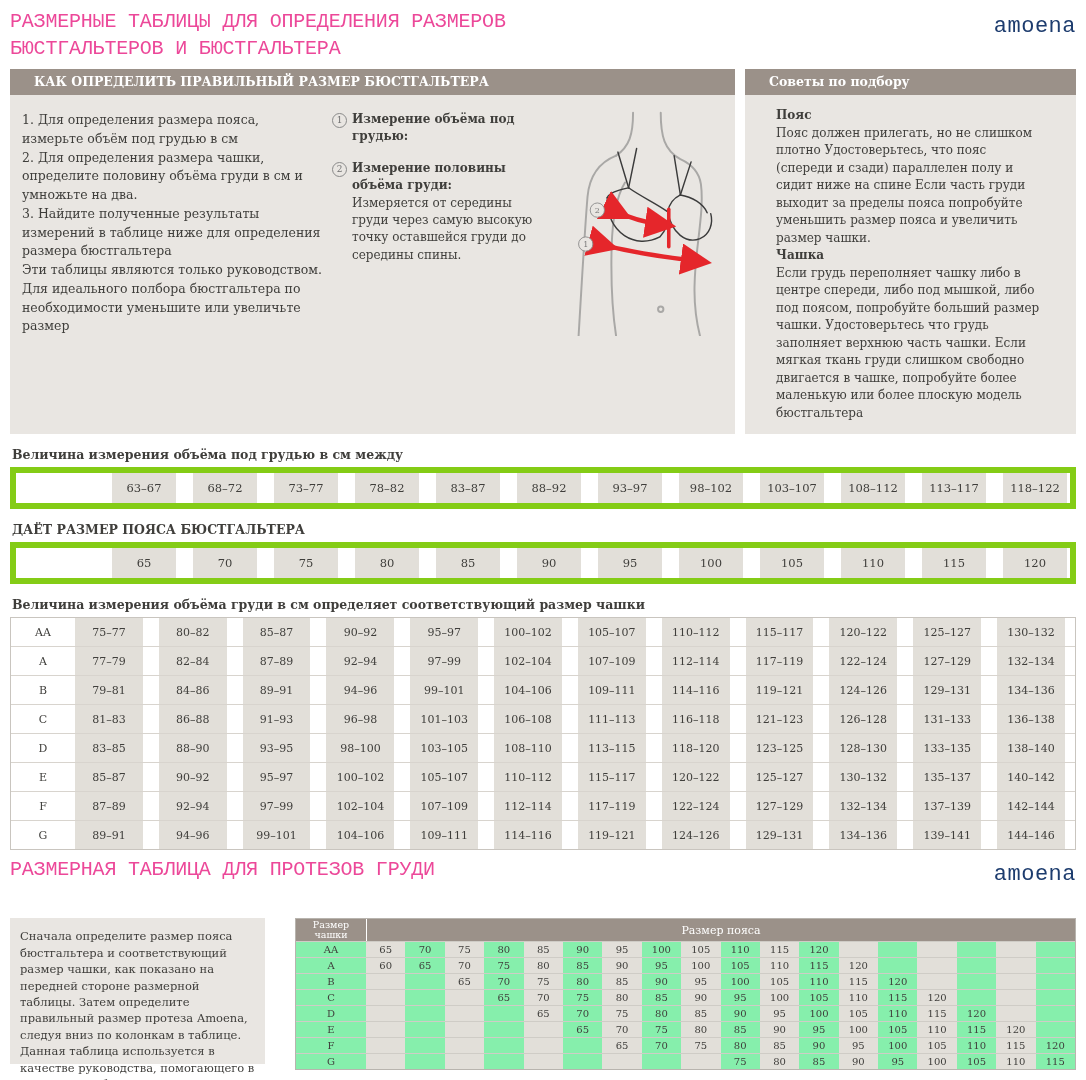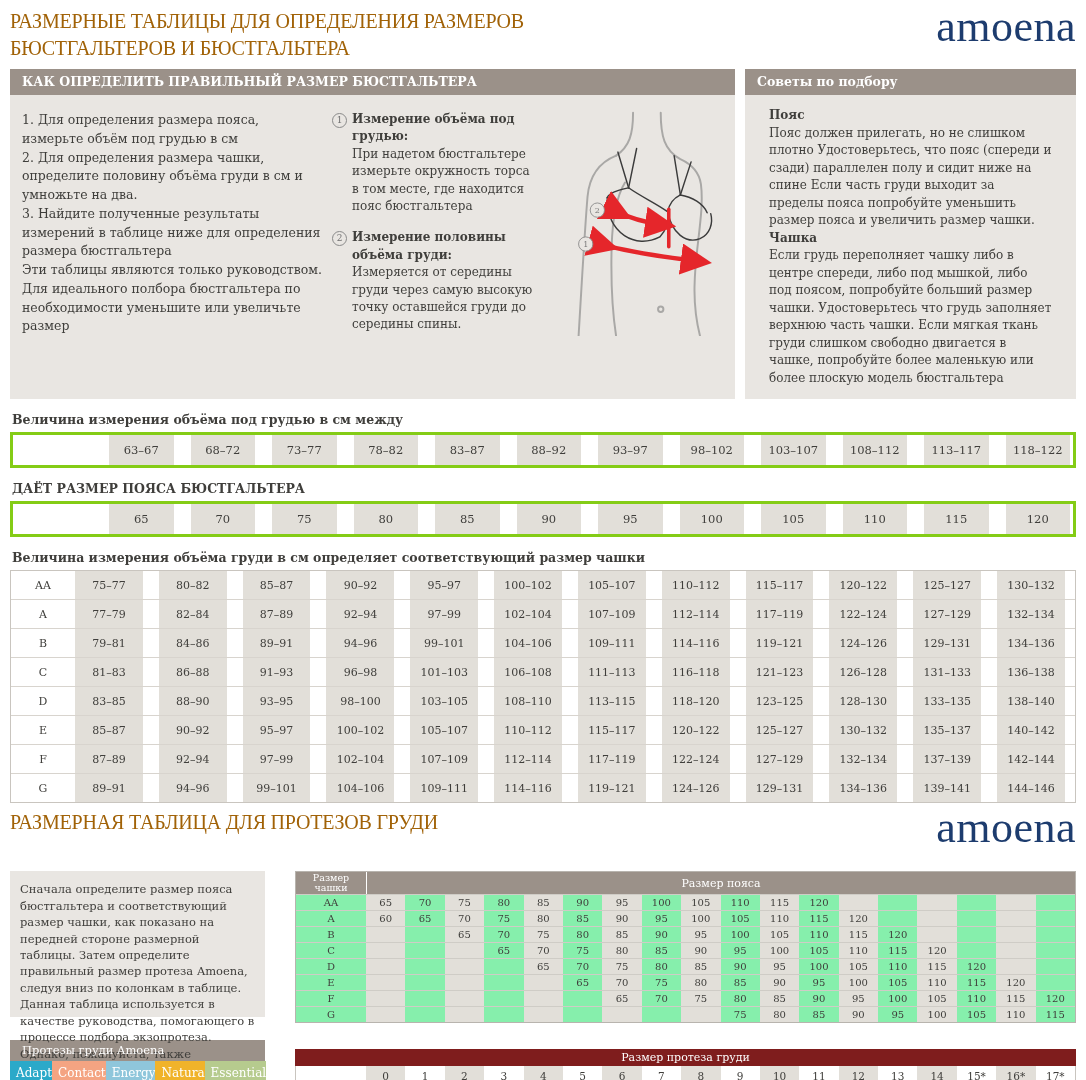--- a/index.html
+++ b/index.html
@@ -1,42 +1,42 @@
 <!DOCTYPE html>
 <html><head>
 <meta charset="utf-8">
 <style>
   html,body{margin:0;padding:0;width:1086px;height:1080px;overflow:hidden;background:#fff;}
   body{font-family:"DejaVu Serif",serif;color:#3f3e3b;}
   .page{padding:8px 10px 0 10px;}
 
   
   .page-header{display:flex;justify-content:space-between;align-items:flex-start;}
-  .big-title{font-family:Liberation Serif, serif;font-size:20px;line-height:27px;color:#a16207;letter-spacing:-0.2px;}
-  .brand{font-family:Liberation Serif, serif;font-size:44px;color:#1d3c6e;line-height:38px;letter-spacing:0.5px;}
+  .big-title{font-family:Liberation Mono, monospace;font-size:20px;line-height:27px;color:#ec4899;letter-spacing:-0.2px;}
+  .brand{font-family:Liberation Mono, monospace;font-size:22px;color:#1d3c6e;line-height:38px;letter-spacing:0.5px;}
 
   
   .section1{display:flex;gap:10px;margin-top:7px;}
   .panel{background:#e9e6e2;}
   .left-panel{width:725px;}
   .right-panel{flex:1;}
-  .panel-header{background:#9b9189;color:#fff;font-weight:bold;font-size:12.5px;padding:6px 12px;height:14px;line-height:14px;}
+  .panel-header{background:#9b9189;color:#fff;font-weight:bold;font-size:12.5px;padding:6px 24px;height:14px;line-height:14px;}
   .lp-body{display:flex;padding:16px 8px 0 12px;height:241px;box-sizing:border-box;}
   .steps{width:300px;font-size:12.5px;line-height:1.5;}
   .notes{width:218px;padding-left:10px;font-size:12px;box-sizing:border-box;}
   .note{position:relative;padding-left:20px;margin-bottom:14px;line-height:1.45;}
   .note-num{position:absolute;left:0;top:2px;width:13px;height:13px;border-radius:50%;border:1px solid #8a8a8a;color:#6f6f6f;font-size:9px;line-height:13px;text-align:center;background:transparent;}
   .note-title{font-weight:bold;}
   .figure{flex:1;}
-  .rp-body{padding:12px 24px;font-size:12px;line-height:1.46;}
+  .rp-body{padding:12px 31px;font-size:12px;line-height:1.46;}
   .tip-title{font-weight:bold;}
 
   
   .strip-label{font-weight:bold;font-size:12.5px;margin:13px 0 5px 2px;}
-  .strip{display:flex;border:3px solid #84cc16;height:30px;background:#fff;}
+  .strip{display:flex;border:6px solid #84cc16;height:30px;background:#fff;}
   .strip .lead{width:96px;}
   .strip .cell{flex:1;background:#e2dfd9;margin:0 17px 0 0;display:flex;align-items:center;justify-content:center;font-size:11.5px;}
   .strip .cell:last-child{margin-right:3px;}
 
   
   .cup-table{border:1px solid #c9c5bf;margin-top:5px;background:#fff;}
   .cup-row{display:flex;height:28px;border-top:1px solid #d8d4ce;}
   .cup-row:first-child{border-top:none;}
   .cup-letter{width:64px;display:flex;align-items:center;justify-content:center;font-size:11px;}
   .cup-cell{flex:1;background:#e2dfd9;margin-right:16px;display:flex;align-items:center;justify-content:center;font-size:11px;}
@@ -87,21 +87,20 @@
         <div class="steps" id="howto-steps">
             <div class="step">1. Для определения размера пояса, измерьте объём под грудью в см</div>
             <div class="step">2.  Для определения размера чашки, определите половину объёма груди в см и умножьте на два.</div>
             <div class="step">3.  Найдите полученные результаты измерений в таблице ниже для определения размера бюстгальтера</div>
             <div class="step">Эти таблицы являются только руководством. Для идеального полбора бюстгальтера по необходимости уменьшите или увеличьте размер</div>
           </div>
         <div class="notes" id="howto-notes">
             <div class="note">
               <span class="note-num">1</span>
               <div class="note-title">Измерение объёма под грудью:</div>
-              <div class="note-body">При надетом бюстгальтере измерьте окружность торса в том месте, где находится пояс бюстгальтера</div>
             </div>
             <div class="note">
               <span class="note-num">2</span>
               <div class="note-title">Измерение половины объёма груди:</div>
               <div class="note-body">Измеряется от середины груди через самую высокую точку оставшейся груди до середины спины.</div>
             </div>
           </div>
         <div class="figure">
           <svg viewBox="0 0 195 252" width="100%" height="100%">
             <defs>

